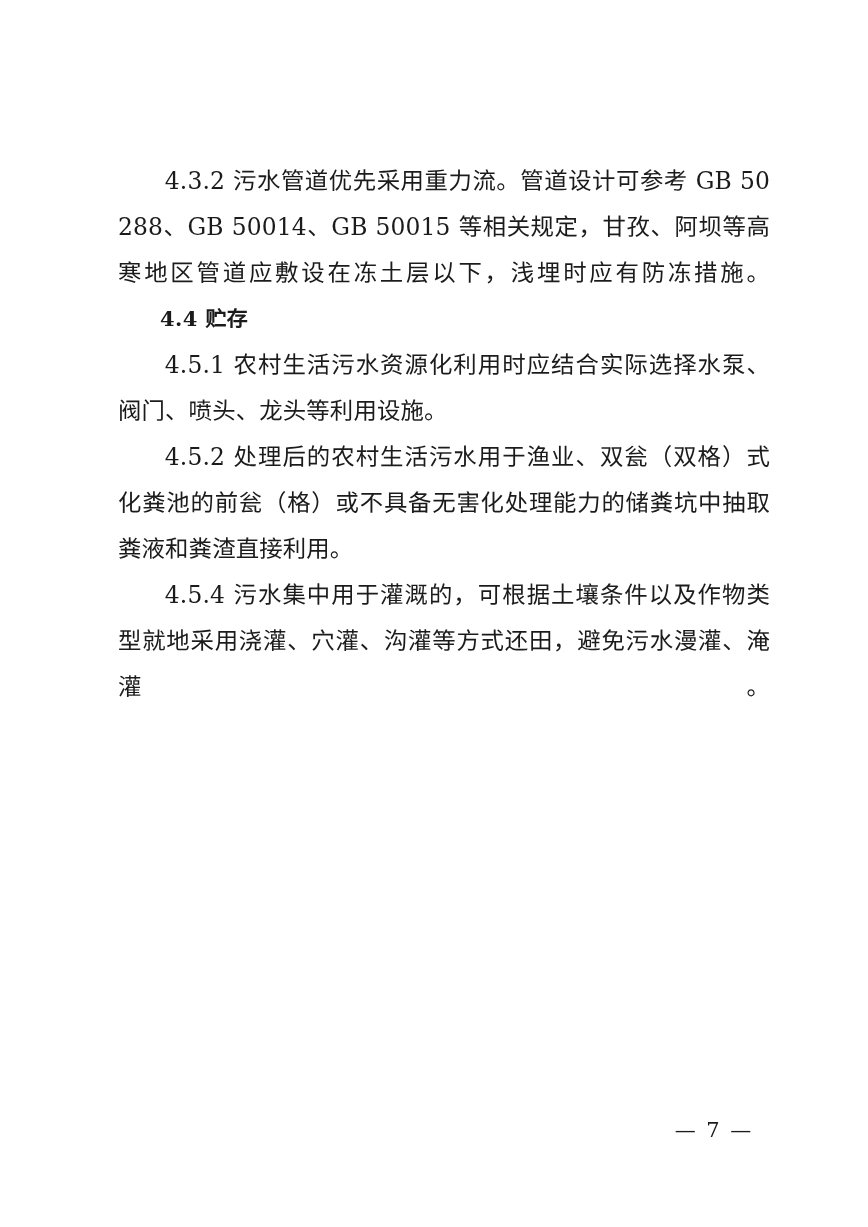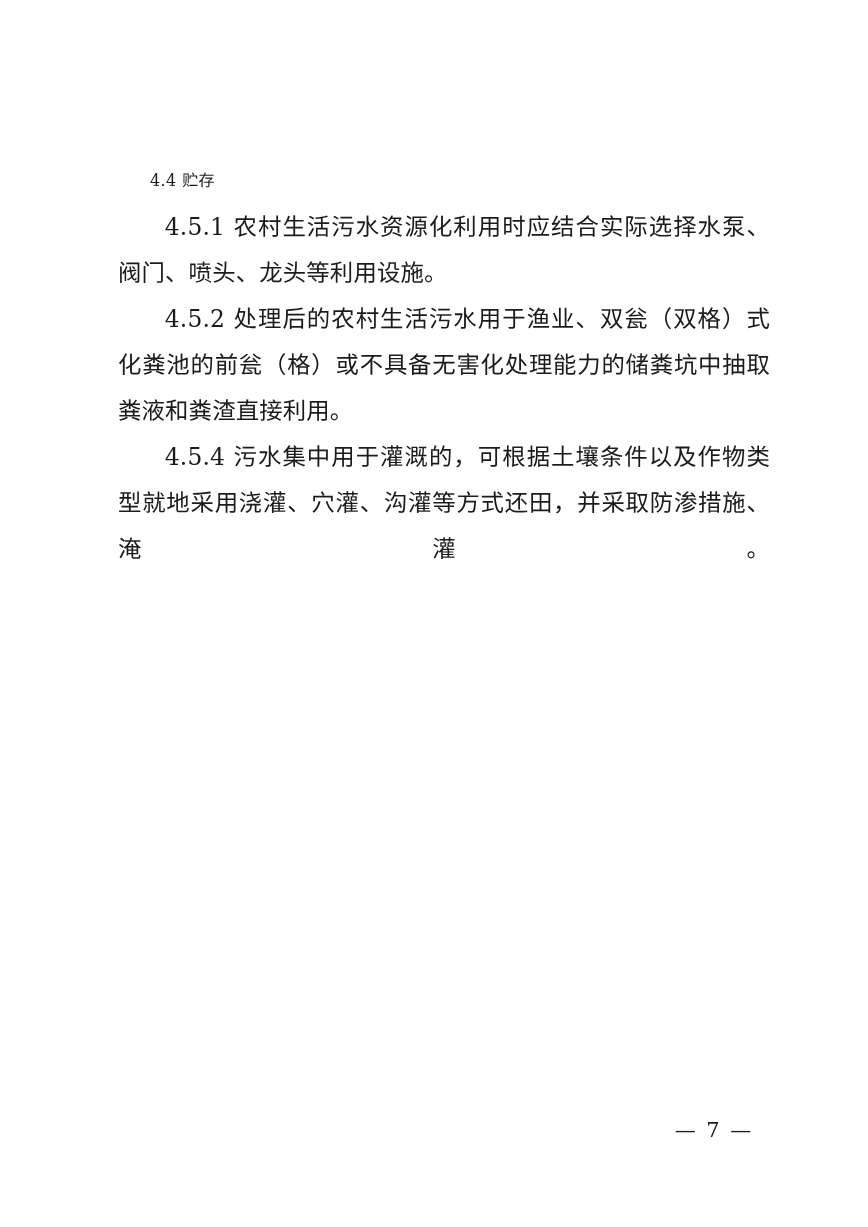--- a/index.html
+++ b/index.html
@@ -47,24 +47,24 @@
     word-break: break-all;
   }
 
   
   .para.full-last { text-align-last: justify; }
 
   
   .para.tight { letter-spacing: -0.15px; }
 
   .heading {
-    font-size: 16px;
+    font-size: 21px;
     line-height: 46px;
     margin: 0;
-    font-weight: normal;
+    font-weight: bold;
     text-indent: 2em;
     letter-spacing: 0.4px;
   }
 
   
   .footer {
     position: absolute;
     left: 0;
     top: 1118px;
     width: 868px;
@@ -79,32 +79,33 @@
     letter-spacing: 2px;
   }
 </style>
 </head>
 <body>
 
 <div class="page">
 
   <div class="content">
 
+    <p class="para full-last">4.3.2  污水管道优先采用重力流。管道设计可参考 GB 50288、GB 50014、GB 50015 等相关规定，甘孜、阿坝等高寒地区管道应敷设在冻土层以下，浅埋时应有防冻措施。</p>
 
     <h3 class="heading">4.4  贮存</h3>
 
 
 
 
     <p class="para">4.5.1  农村生活污水资源化利用时应结合实际选择水泵、阀门、喷头、龙头等利用设施。</p>
 
     <p class="para">4.5.2  处理后的农村生活污水用于渔业、双瓮（双格）式化粪池的前瓮（格）或不具备无害化处理能力的储粪坑中抽取粪液和粪渣直接利用。</p>
 
 
-    <p class="para full-last">4.5.4  污水集中用于灌溉的，可根据土壤条件以及作物类型就地采用浇灌、穴灌、沟灌等方式还田，并采取防渗措施、淹灌。</p>
+    <p class="para full-last">4.5.4  污水集中用于灌溉的，可根据土壤条件以及作物类型就地采用浇灌、穴灌、沟灌等方式还田，避免污水漫灌、淹灌。</p>
 
   </div>
 
   <div class="footer">
     <span class="footer-inner">— 7 —</span>
   </div>
 
 </div>
 
 </body></html>

